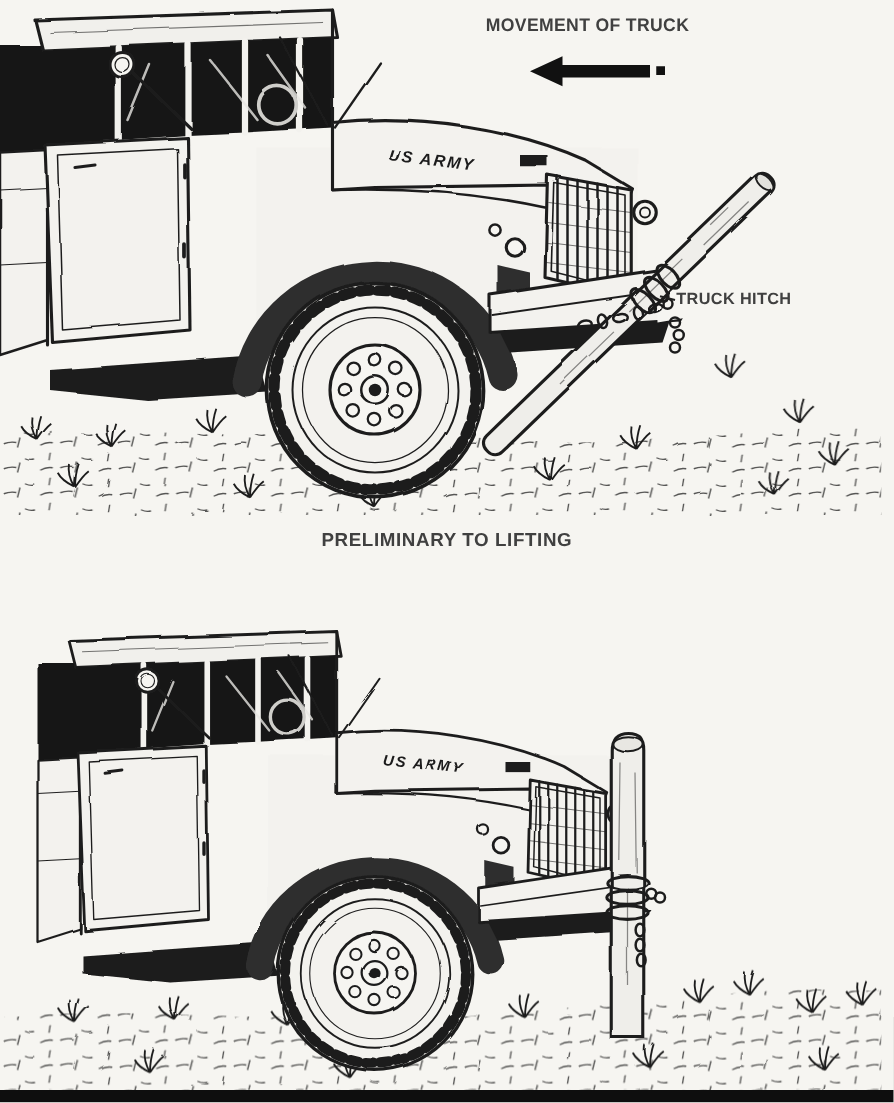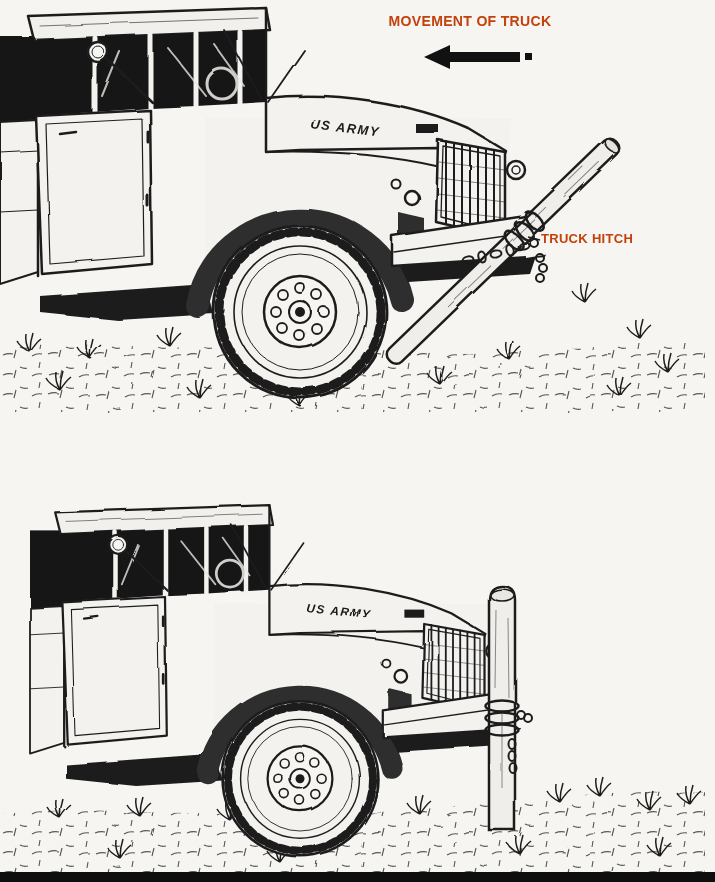--- a/index.html
+++ b/index.html
@@ -1,18 +1,18 @@
 <!DOCTYPE html>
 <html><head>
 <meta charset="utf-8">
 <style>
   html,body{margin:0;padding:0;background:#d8d6d2;}
   .page{
     position:relative;width:715px;height:882px;overflow:hidden;
-    background:#f6f5f1;font-family:"Liberation Sans",sans-serif;color:#c2410c;
+    background:#f6f5f1;font-family:"Liberation Sans",sans-serif;color:#404040;
   }
   svg.scene{position:absolute;left:0;display:block;}
   .scene1{top:0;}
   .scene2{top:458px;}
   .movement-label{
     position:absolute;top:13px;left:372px;width:196px;text-align:center;
     font-weight:bold;font-size:14.5px;letter-spacing:.3px;transform:scaleX(.97);
   }
   .girth-label{
     position:absolute;top:231px;left:541px;
@@ -170,20 +170,21 @@
           <circle cx="543" cy="268" r="4"></circle>
           <circle cx="540" cy="278" r="4"></circle>
       </g>
     </g>
 
     <path d="M540,240 L528,237" stroke="#1f1f1f" stroke-width="1.5"></path>
   </svg>
 
   <div class="girth-label">TRUCK HITCH</div>
 
+  <div class="caption">PRELIMINARY TO LIFTING</div>
 
   <svg class="scene scene2" width="715" height="414" viewBox="0 0 715 414">
     <defs>
       <filter id="rough2" x="-5%" y="-5%" width="110%" height="110%">
         <feTurbulence type="fractalNoise" baseFrequency="0.015" numOctaves="2" result="n2"></feTurbulence>
         <feDisplacementMap in="SourceGraphic" in2="n2" scale="3"></feDisplacementMap>
       </filter>
       <pattern id="grass2" width="46" height="20" patternUnits="userSpaceOnUse">
         <path d="M3,15 q5,-2 10,-1 M20,7 q4,2 8,1 M33,17 q5,-3 10,-2 M14,18 l2,-8 M40,9 l1,-6" stroke="#1f1f1f" stroke-width="1.1" fill="none" opacity=".75"></path>
       </pattern>

